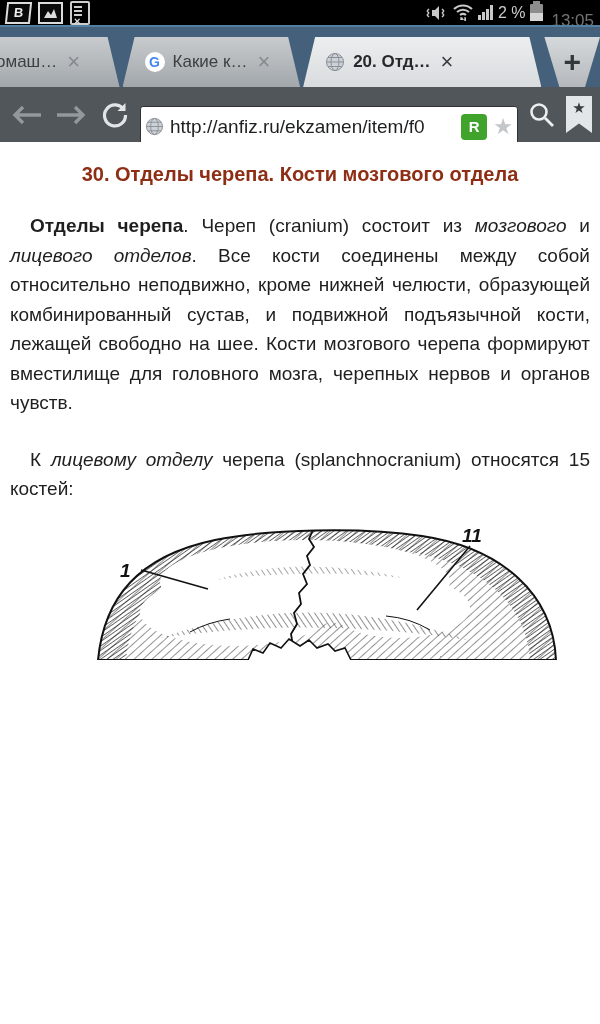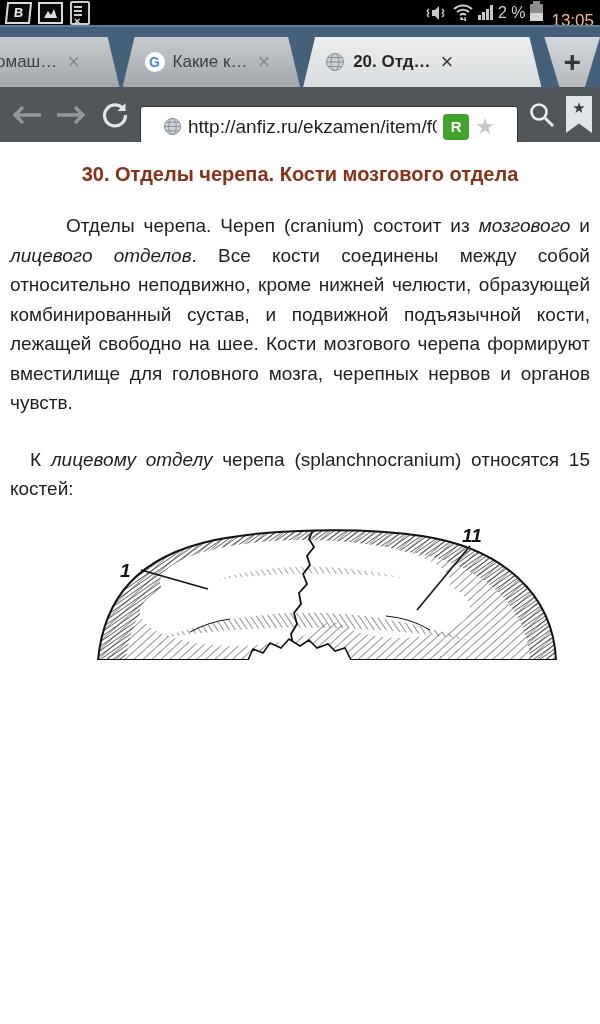--- a/index.html
+++ b/index.html
@@ -17,21 +17,21 @@
   .sb-box{width:21px;height:18px;border:2px solid #dcdcdc;background:#0a0a0a;
           display:flex;align-items:center;justify-content:center;}
   .sb-doc{position:relative;width:16px;height:20px;border:2px solid #cdcdcd;border-radius:2px;background:#000;}
   .sb-doc i{position:absolute;left:2px;width:8px;height:2px;background:#cdcdcd;}
   .sb-doc .x{position:absolute;right:-6px;bottom:-4px;color:#e6e6e6;font-size:11px;font-weight:bold;font-style:normal;background:transparent;width:auto;height:auto;}
   .sb-bars{display:flex;align-items:flex-end;gap:1px;height:15px;}
   .sb-bars i{width:3px;background:#c9c9c9;display:block;}
   .battery{position:relative;width:13px;height:17px;background:#8d8d8d;border-radius:1px;}
   .battery:before{content:"";position:absolute;top:-3px;left:3px;width:7px;height:3px;background:#8d8d8d;}
   .battery .lvl{position:absolute;bottom:0;left:0;width:100%;height:47%;background:#d6d6d6;}
-  .sb-time{font-size:17px;color:#fdba74;margin-left:3px;margin-top:16px;}
+  .sb-time{font-size:17px;color:#737373;margin-left:3px;margin-top:16px;}
   .sb-pct{font-size:16px;color:#cdcdcd;}
 
   
   .tabbar{height:60px;background:#44607b;border-top:2px solid #53809f;flex:0 0 auto;
           display:flex;align-items:flex-end;overflow:hidden;justify-content:space-between;}
   .tab{height:50px;display:flex;align-items:center;gap:8px;padding:0 14px 0 22px;
        background:linear-gradient(#c7cbce,#a2a7ab);
        clip-path:polygon(12px 0,calc(100% - 12px) 0,100% 100%,0 100%);
        font-size:17px;color:#3c4043;white-space:nowrap;overflow:hidden;margin-right:3px;}
   .tab.first{margin-left:-34px;width:130px;padding-left:30px;}
@@ -44,36 +44,36 @@
   .newtab{height:50px;width:66px;background:linear-gradient(#d6d9db,#b4b8bc);
           clip-path:polygon(0 0,100% 0,calc(100% - 15px) 100%,15px 100%);
           display:flex;align-items:center;justify-content:center;
           font-size:30px;color:#33373a;font-weight:bold;}
 
   
   .addressbar{height:55px;background:#51565b;display:flex;align-items:center;
               padding:0 8px;gap:6px;flex:0 0 auto;}
   .nav-ico{flex:0 0 auto;display:flex;align-items:center;justify-content:center;width:38px;}
   .urlpill{flex:1;height:40px;background:#fff;border:1px solid #2e3236;border-radius:3px;
-           display:flex;align-items:center;padding:0 22px;gap:6px;overflow:hidden;margin-top:24px;}
+           display:flex;align-items:center;padding:0 4px;gap:6px;overflow:hidden;margin-top:24px;}
   .urltext{font-size:19px;color:#1d1f21;white-space:nowrap;overflow:hidden;flex:1;}
   .rbadge{flex:0 0 auto;width:26px;height:26px;background:#3fa32c;border-radius:4px;color:#fff;
           font-weight:bold;font-size:15px;display:flex;align-items:center;justify-content:center;}
   .graystar{flex:0 0 auto;color:#c3c7ca;font-size:22px;line-height:1;}
   .ribbon{width:26px;height:34px;background:#e3e6e8;
           clip-path:polygon(0 0,100% 0,100% 100%,50% 74%,0 100%);
           display:flex;justify-content:center;color:#3a3e42;font-size:15px;padding-top:3px;}
 
   
   .content{flex:1;background:#fff;padding:0 10px;overflow:hidden;color:#1f1f1f;}
   .page-title{color:#8e2e15;font-weight:bold;font-size:20px;text-align:center;
               margin:20px 4px 0 4px;line-height:25px;}
   p.body{font-size:19px;line-height:29.5px;text-align:justify;margin:24px 0 0 0;text-indent:20px;}
   p.body.sp{margin-top:27px;}
-  .b{font-weight:normal;margin-left:36px;}
+  .b{font-weight:bold;}
   .it{font-style:italic;}
   ul.bones{margin:27px 0 0 0;padding:0 0 0 44px;font-size:19px;line-height:29.5px;text-align:justify;}
   ul.bones li{padding-left:2px;}
   .figure{display:block;margin:16px auto 0 auto;}
 </style>
 </head>
 <body>
 
 <div class="screen">
 

